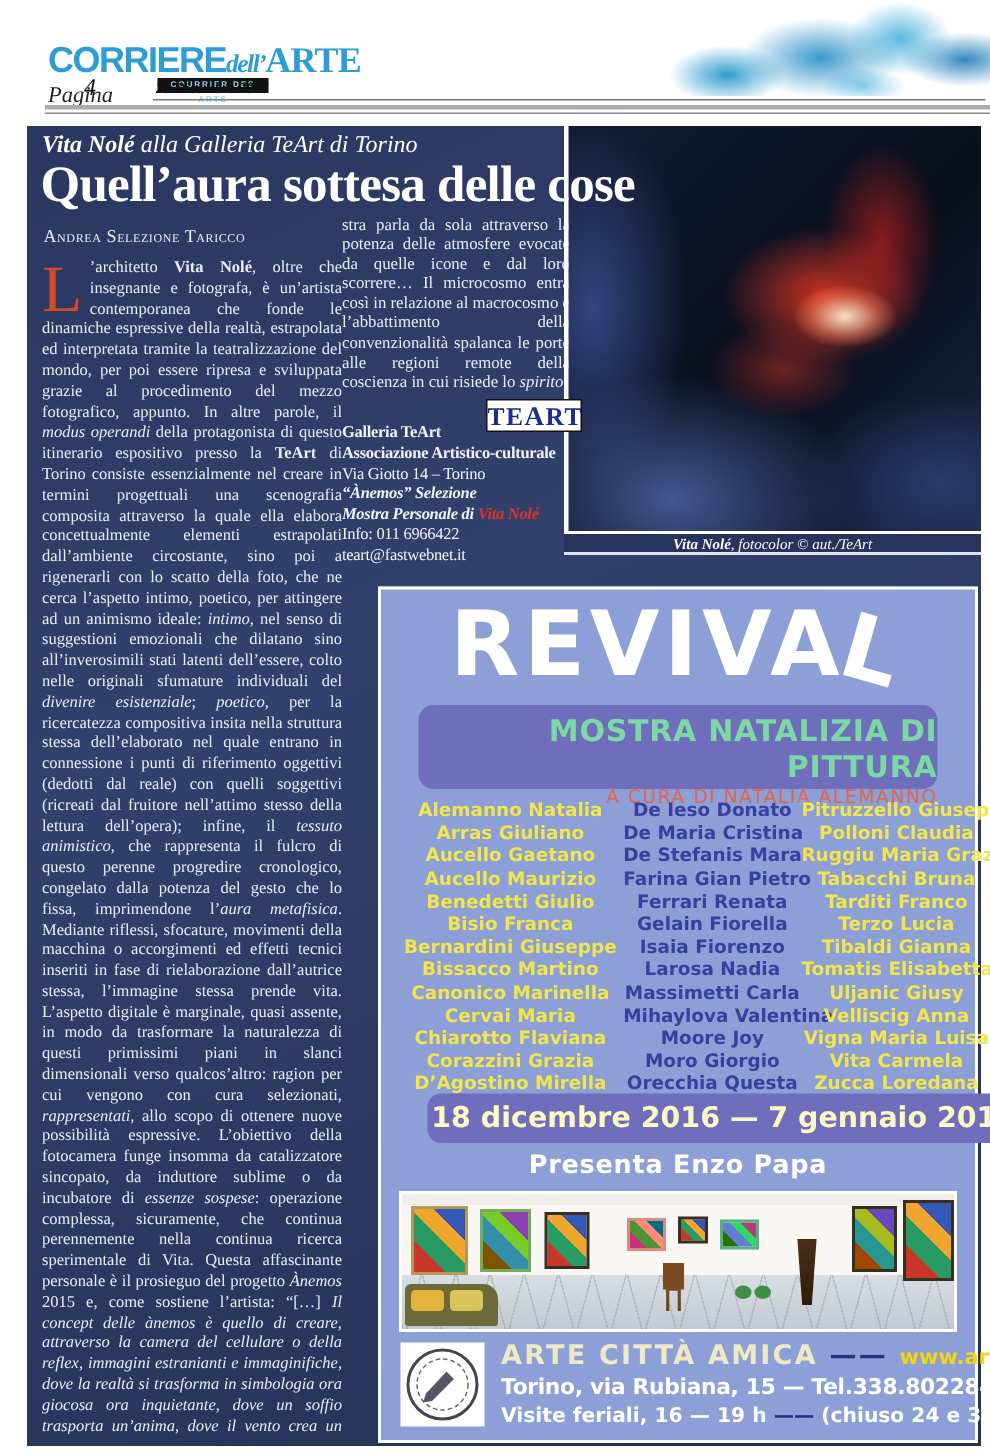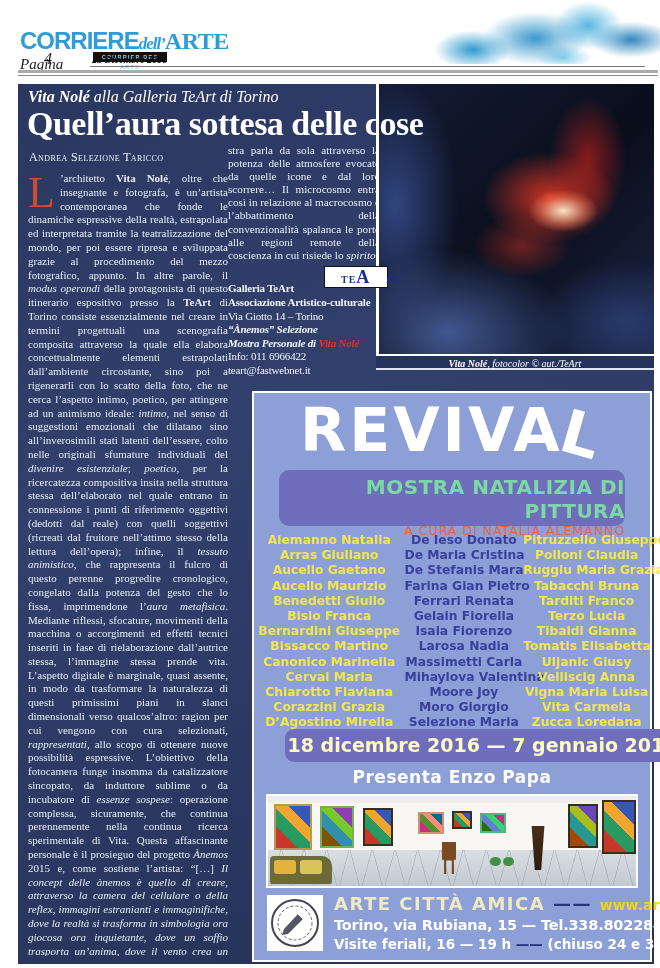--- a/index.html
+++ b/index.html
@@ -1,20 +1,20 @@
 <!DOCTYPE html>
 <html><head>
 <meta charset="utf-8">
 <style>
   * { margin:0; padding:0; box-sizing:border-box; }
   html,body { width:660px; height:968px; background:#fff; overflow:hidden; position:relative;
     font-family:"Liberation Serif","DejaVu Serif",serif; }
 
   
-  .masthead { position:absolute; left:0; top:0; width:592px; height:84px; background:#fff; }
+  .masthead { position:absolute; left:12px; top:0; width:592px; height:84px; background:#fff; }
   .logo { position:absolute; left:20px; top:27px; white-space:nowrap; color:#2E9CD6; }
   .logo .lg-main { font-family:"Liberation Sans",sans-serif; font-weight:bold; font-size:24px; letter-spacing:-1px; }
   .logo .lg-dell { font-style:italic; font-weight:bold; font-size:17px; letter-spacing:-1px; }
   .logo .lg-arte { font-weight:bold; font-size:24px; letter-spacing:-0.5px; }
   .logo-sub { position:absolute; left:93px; top:52px; width:74px; height:10px; background:#111;
     color:#8FD0F0; font-family:"Liberation Sans",sans-serif; font-size:5.5px; letter-spacing:1.2px;
     text-align:center; line-height:10px; font-weight:bold; }
   .page-label { position:absolute; left:20px; top:56px; font-style:italic; font-size:15px; color:#222; }
   .page-num { position:absolute; left:44px; top:50px; font-style:italic; font-size:16px; color:#111; }
   .mast-date { position:absolute; left:92px; top:54px; font-style:italic; font-weight:bold; font-size:10px; color:#111; }
@@ -43,21 +43,21 @@
     font-size:11px; line-height:13.8px; text-align:justify; color:#E9EDF6; }
   .dropcap { float:left; font-size:44px; line-height:36px; padding:3px 5px 0 0; color:#CE4B2E; }
 
   .midcol { position:absolute; left:210px; top:60px; width:152px; color:#E9EDF6; }
   .col2 { font-size:11.2px; line-height:13.1px; text-align:justify; }
   .gallery-info { position:relative; margin-top:7px; font-size:11px; line-height:13.6px;
     letter-spacing:-0.2px; white-space:pre-line; color:#F2F4FA; }
   .teart-logo { position:absolute; right:-8px; top:-3px; width:64px; height:22px; background:#fff;
     border:1px solid #111; color:#1B2E8F; text-align:center; line-height:20px; font-weight:bold;
     letter-spacing:1px; z-index:2; }
-  .teart-logo .t-sm { font-size:10px;margin-left:16px; } .teart-logo .t-big { font-size:18px; }
+  .teart-logo .t-sm { font-size:17px; } .teart-logo .t-big { font-size:18px; }
 
   .photo { position:absolute; left:358px; top:0; width:278px; height:270px;
     border-left:3px solid #fff; background:
     radial-gradient(ellipse 50px 30px at 67% 47%, rgba(255,235,205,.95), rgba(255,140,100,.45) 45%, rgba(0,0,0,0) 70%),
     radial-gradient(ellipse 95px 65px at 62% 42%, rgba(225,55,35,.9), rgba(225,55,35,0) 70%),
     radial-gradient(ellipse 55px 90px at 76% 28%, rgba(200,35,30,.65), rgba(200,35,30,0) 70%),
     radial-gradient(ellipse 70px 45px at 52% 60%, rgba(190,50,40,.55), rgba(190,50,40,0) 70%),
     radial-gradient(ellipse 160px 110px at 25% 92%, rgba(75,100,165,.85), rgba(75,100,165,0) 75%),
     radial-gradient(ellipse 90px 180px at 6% 45%, rgba(60,85,155,.75), rgba(60,85,155,0) 70%),
     radial-gradient(ellipse 120px 80px at 90% 88%, rgba(45,65,120,.8), rgba(45,65,120,0) 75%),
@@ -70,21 +70,21 @@
   .poster { position:absolute; left:234px; top:307px; width:400px; height:571px;
     background:#8C9FD6; border:2px solid #fff; z-index:5;
     font-family:"DejaVu Sans","Liberation Sans",sans-serif; }
   .rev-title { position:absolute; left:0; top:2px; width:100%; text-align:center; color:#fff;
     font-size:60px; font-weight:800; letter-spacing:3px; }
   .rev-title .tilt { display:inline-block; transform:rotate(16deg) translateY(5px); }
   .sub-box { position:absolute; left:25px; top:77px; width:346px; height:56px;
     background:#6F6EBC; border-radius:10px; text-align:right; }
   .sub-line1 { margin-top:5px; font-size:20px; font-weight:bold; color:#7CD9A4; letter-spacing:0.5px; }
   .sub-line2 { font-size:12.5px; font-weight:normal; color:#E2654B; letter-spacing:1px; }
-  .artists { position:absolute; left:0; top:140px; width:100%; display:flex; }
+  .artists { position:absolute; left:11px; top:140px; width:100%; display:flex; }
   .acol { text-align:center; font-weight:bold; font-size:12.3px; line-height:15.2px; white-space:nowrap; }
   .acol-1 { width:38%; color:#F2E64D; } .acol-2 { width:30%; color:#3A3F9E; } .acol-3 { width:32%; color:#F2E64D; }
   .date-band { position:absolute; left:31px; top:336px; width:395px; height:33px;
     background:#6F6EBC; border-radius:9px; color:#fef9c3; font-size:19px; font-weight:bold;
     text-align:center; line-height:33px; }
   .presenter { position:absolute; left:0; top:374px; width:100%; text-align:center;
     color:#fff; font-size:17px; font-weight:bold; letter-spacing:0.5px; }
 
   
   .scene { position:absolute; left:12px; top:401px; width:372px; height:94px; border:2px solid #fff;
@@ -200,21 +200,21 @@
           <div>De Stefanis Mara</div>
           <div>Farina Gian Pietro</div>
           <div>Ferrari Renata</div>
           <div>Gelain Fiorella</div>
           <div>Isaia Fiorenzo</div>
           <div>Larosa Nadia</div>
           <div>Massimetti Carla</div>
           <div>Mihaylova Valentina</div>
           <div>Moore Joy</div>
           <div>Moro Giorgio</div>
-          <div>Selezione Maria</div>
+          <div>Orecchia Questa</div>
         </div>
       <div class="acol acol-3">
           <div>Pitruzzello Giuseppe</div>
           <div>Polloni Claudia</div>
           <div>Ruggiu Maria Grazia</div>
           <div>Tabacchi Bruna</div>
           <div>Tarditi Franco</div>
           <div>Terzo Lucia</div>
           <div>Tibaldi Gianna</div>
           <div>Tomatis Elisabetta</div>

